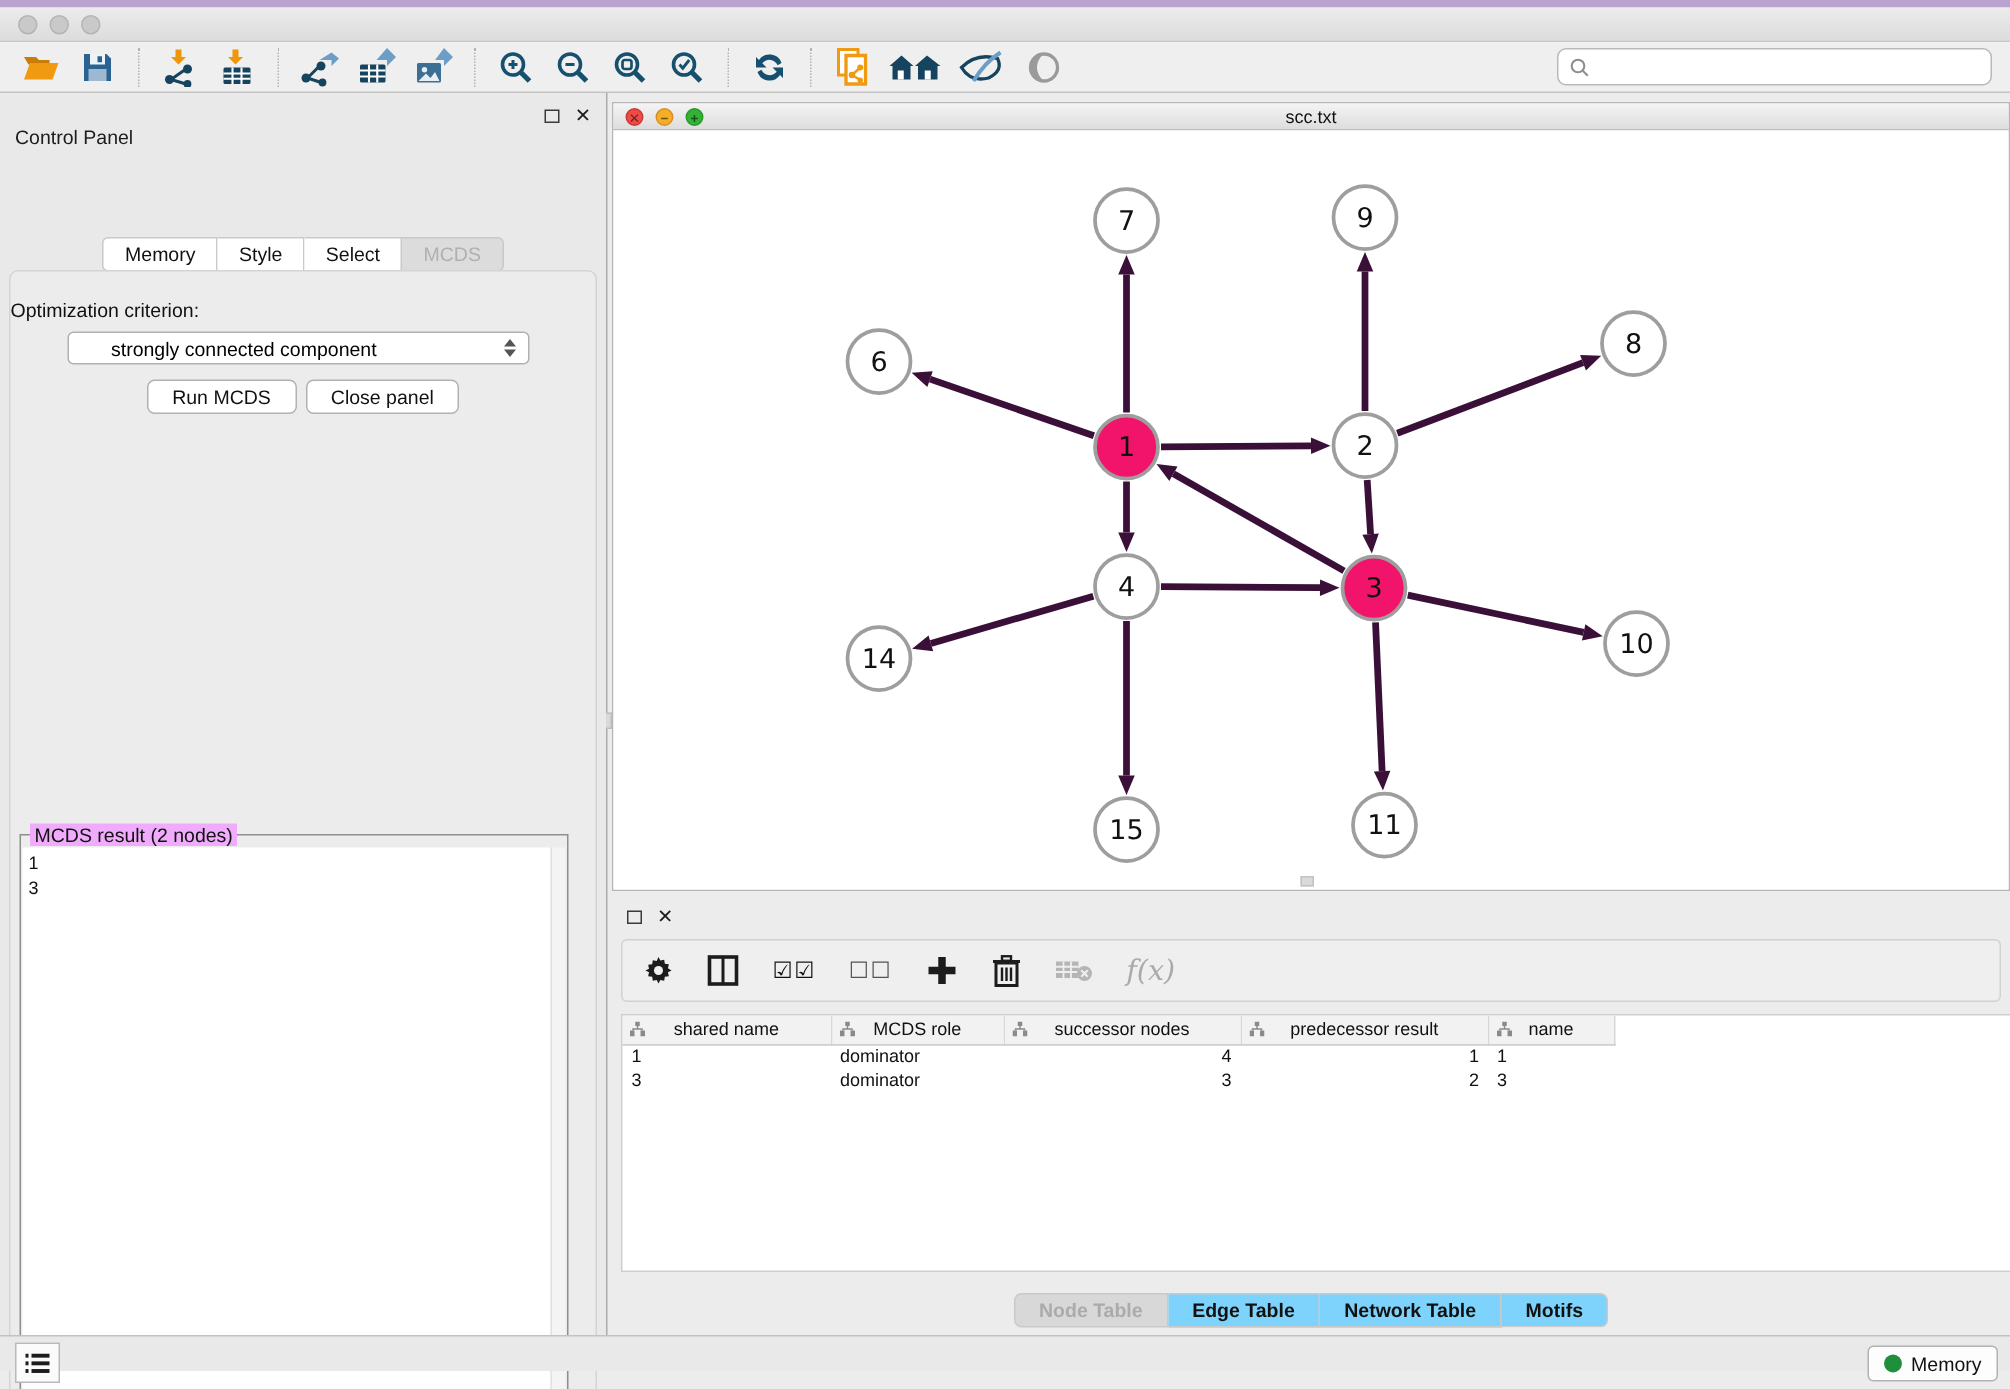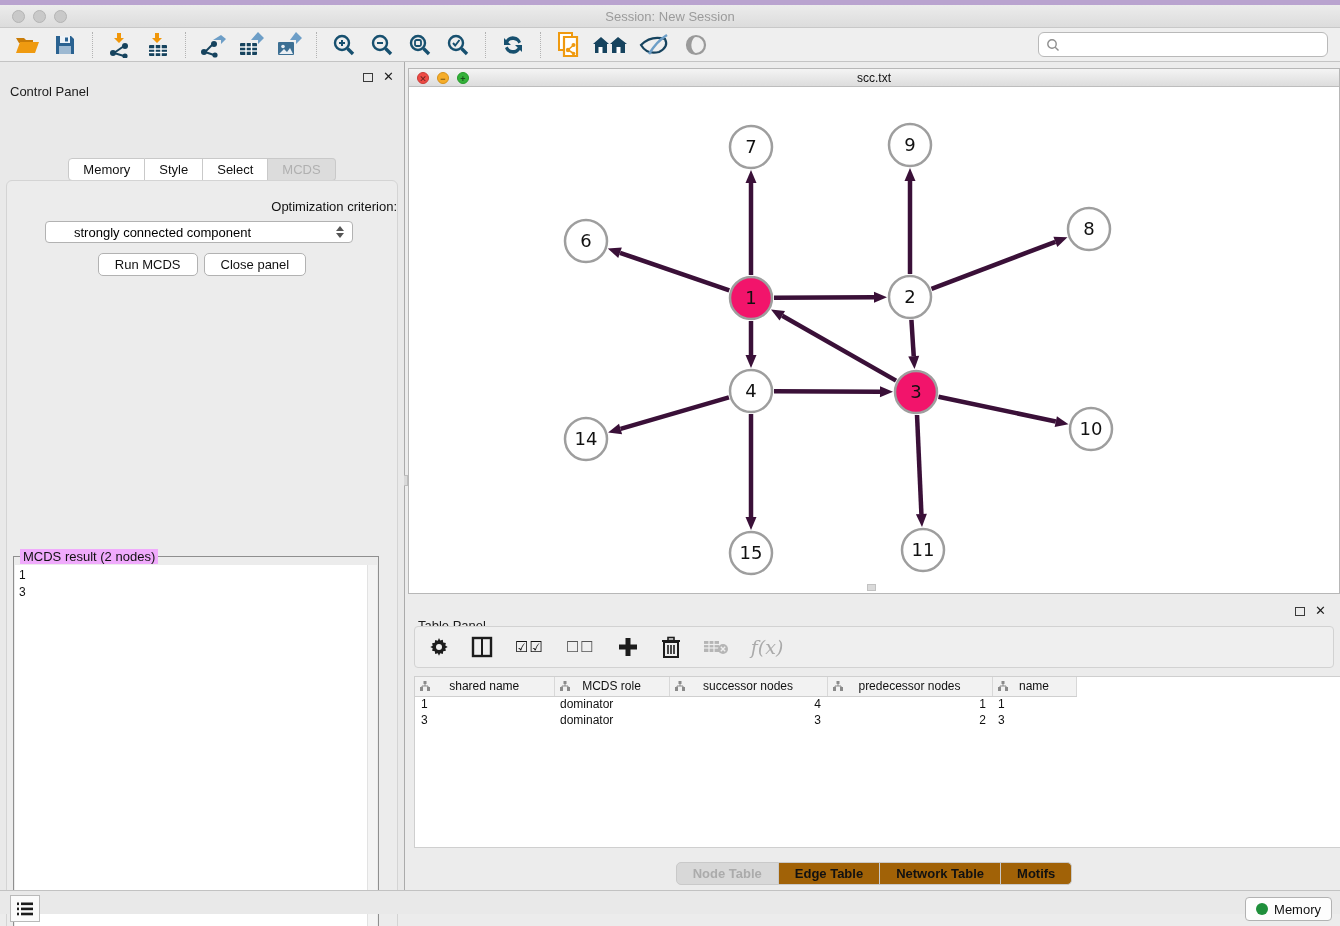--- a/index.html
+++ b/index.html
@@ -38,21 +38,21 @@
   .close-glyph { font-size:13px; font-weight:bold; color:#1c1c1c; line-height:10px; }
 
   .ctabs { position:absolute; left:0; top:96px; width:404px; display:flex; justify-content:center; }
   .ctab { font-size:13px; padding:3px 14px; background:#fff; border:1px solid #c9c9c9; border-left:none; color:#111; }
   .ctab:first-child { border-left:1px solid #c9c9c9; border-radius:4px 0 0 4px; }
   .ctab:last-child { border-radius:0 4px 4px 0; }
   .ctab.sel { background:#dcdcdc; color:#b0b0b0; }
 
   .cbody { position:absolute; left:6px; top:118px; width:392px; height:760px; background:#ececec;
     border:1px solid #d4d4d4; border-radius:6px; }
-  .opt-label { position:absolute; left:0; width:100%; top:18px; text-align:right; font-size:13px; color:#111; }
+  .opt-label { position:absolute; left:0; width:100%; top:18px; text-align:left; font-size:13px; color:#111; }
   .dropdown { position:absolute; left:38px; top:40px; width:308px; height:22px; background:#fff;
     border:1px solid #b2b2b2; border-radius:4px; display:flex; align-items:center; font-size:13px; padding-left:28px; }
   .stepper { position:absolute; right:5px; top:2px; width:14px; height:16px; display:flex; flex-direction:column; align-items:center; justify-content:center; gap:2px; }
   .stepper .up { width:0; height:0; border-left:4px solid transparent; border-right:4px solid transparent; border-bottom:5px solid #555; }
   .stepper .dn { width:0; height:0; border-left:4px solid transparent; border-right:4px solid transparent; border-top:5px solid #555; }
   .btnrow { position:absolute; left:0; top:72px; width:100%; display:flex; justify-content:center; gap:6px; }
   .cbtn { background:#fff; border:1px solid #b2b2b2; border-radius:5px; font-size:13px; padding:3px 16px; color:#111; }
 
   .resultbox { position:absolute; left:6px; top:375px; width:366px; height:372px; border:1px solid #8f8f8f; }
   .resultbox .legend { position:absolute; left:6px; top:-8px; background:#f0abfc; font-size:13px; padding:0 3px; color:#111; }
@@ -83,21 +83,21 @@
 
   .ntable { position:absolute; left:6px; top:80px; width:1024px; height:172px; background:#fff; border:1px solid #cfcfcf; }
   table.grid { border-collapse:collapse; font-size:12px; }
   table.grid th { background:#f2f2f2; border-right:1px solid #d8d8d8; border-bottom:1px solid #cfcfcf;
     font-weight:normal; height:19px; font-size:12px; color:#111; position:relative; text-align:center; }
   table.grid th .hicon { position:absolute; left:5px; top:4px; }
   table.grid td { height:16px; padding:0 6px; color:#111; }
   td.al { text-align:left; } td.ar { text-align:right; }
 
   .ttabs { position:absolute; left:0; top:266px; width:100%; display:flex; justify-content:center; }
-  .ttab { font-size:13px; font-weight:bold; padding:3px 16px; background:#a16207; border:1px solid #c9c9c9; border-left:none; color:#111; }
+  .ttab { font-size:13px; font-weight:bold; padding:3px 16px; background:#7dd3fc; border:1px solid #c9c9c9; border-left:none; color:#111; }
   .ttab:first-child { border-left:1px solid #c9c9c9; border-radius:5px 0 0 5px;text-align:right; }
   .ttab:last-child { border-radius:0 5px 5px 0; }
   .ttab.sel { background:#d8d8d8; color:#ababab; }
 
   
   .statusbar { position:absolute; left:0; top:890px; width:1340px; height:24px; background:#e9e9e9; border-top:1px solid #c2c2c2; }
   .listbtn { position:absolute; left:10px; top:4px; width:30px; height:27px; background:#fbfbfb; border:1px solid #b9b9b9; display:flex; align-items:center; justify-content:center; }
   .membtn { position:absolute; right:8px; top:6px; height:24px; background:#fdfdfd; border:1px solid #b2b2b2; border-radius:4px;
     display:flex; align-items:center; gap:6px; padding:0 10px; font-size:13px; color:#111; }
   .memdot { width:12px; height:12px; border-radius:50%; }
@@ -107,21 +107,20 @@
 
 <div class="app">
   <div class="desktop-edge"></div>
 
   <div class="titlebar">
     <div class="traffic">
       <div class="dot"></div>
       <div class="dot"></div>
       <div class="dot"></div>
     </div>
-    <div class="wtitle">Session: New Session</div>
   </div>
 
   <div class="toolbar">
     <div class="tbtn">
       <svg width="26" height="24" viewBox="0 0 26 24">
           <path d="M2 5h8l2 2h7v3H5z" fill="#c97c08"></path>
           <path d="M6 9h19l-4 11H2z" fill="#ef9a10"></path>
         </svg>
     </div>
     <div class="tbtn">
@@ -373,21 +372,20 @@
           <text x="342" y="472" text-anchor="middle" font-size="18" fill="#111" font-family="&quot;DejaVu Sans&quot;, sans-serif">15</text>
           <circle cx="514" cy="463" r="21" fill="#ffffff" stroke="#9e9e9e" stroke-width="2.5"></circle>
           <text x="514" y="469" text-anchor="middle" font-size="18" fill="#111" font-family="&quot;DejaVu Sans&quot;, sans-serif">11</text>
         </svg>
       <div class="hscroll-thumb"></div>
     </div>
   </div>
 
   <div class="tpanel">
     <div class="panel-head" style="padding:0 14px 0 10px;">
-      <span class="ptitle">Table Panel</span>
       <span class="wicons">
         <span class="float-glyph"></span>
         <span class="close-glyph">✕</span>
       </span>
     </div>
     <div class="ttoolbar">
       <span class="ticon">
         <svg width="20" height="20" viewBox="0 0 20 20">
             <path d="M10 2 l1.2 2.4 2.6-.6.4 2.7 2.7.4-.6 2.6L18.7 11l-2.4 1.2.6 2.6-2.7.4-.4 2.7-2.6-.6L10 19.7 8.8 17.3l-2.6.6-.4-2.7-2.7-.4.6-2.6L1.3 11l2.4-1.2-.6-2.6 2.7-.4.4-2.7 2.6.6Z" fill="#1c1c1c" transform="translate(0,-1)"></path>
             <circle cx="10" cy="10" r="3" fill="#efefef"></circle>
@@ -460,21 +458,21 @@
                   <rect x="3.5" y="0" width="3" height="3" fill="#8a8a8a"></rect>
                   <rect x="0" y="6" width="3" height="4" fill="#8a8a8a"></rect>
                   <rect x="7" y="6" width="3" height="4" fill="#8a8a8a"></rect>
                   <path d="M5 3 v2 M2 6 v-1 h6 v1" stroke="#8a8a8a" fill="none"></path>
                 </svg><span>successor nodes</span></th>
               <th><svg width="10" height="10" viewBox="0 0 10 10" class="hicon">
                   <rect x="3.5" y="0" width="3" height="3" fill="#8a8a8a"></rect>
                   <rect x="0" y="6" width="3" height="4" fill="#8a8a8a"></rect>
                   <rect x="7" y="6" width="3" height="4" fill="#8a8a8a"></rect>
                   <path d="M5 3 v2 M2 6 v-1 h6 v1" stroke="#8a8a8a" fill="none"></path>
-                </svg><span>predecessor nodes</span></th>
+                </svg><span>predecessor result</span></th>
               <th><svg width="10" height="10" viewBox="0 0 10 10" class="hicon">
                   <rect x="3.5" y="0" width="3" height="3" fill="#8a8a8a"></rect>
                   <rect x="0" y="6" width="3" height="4" fill="#8a8a8a"></rect>
                   <rect x="7" y="6" width="3" height="4" fill="#8a8a8a"></rect>
                   <path d="M5 3 v2 M2 6 v-1 h6 v1" stroke="#8a8a8a" fill="none"></path>
                 </svg><span>name</span></th>
             </tr>
           </thead>
         <tbody>
             <tr>

